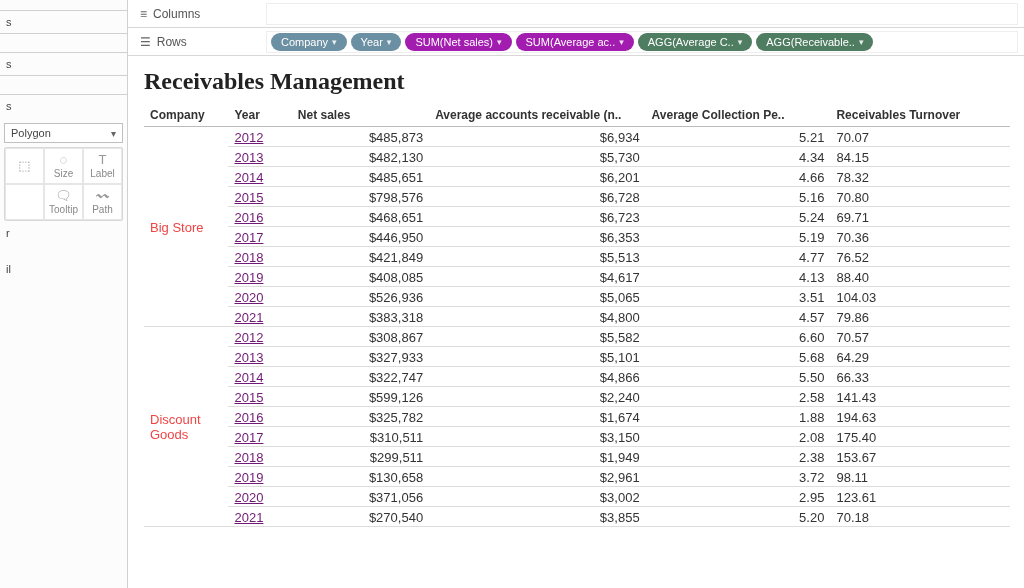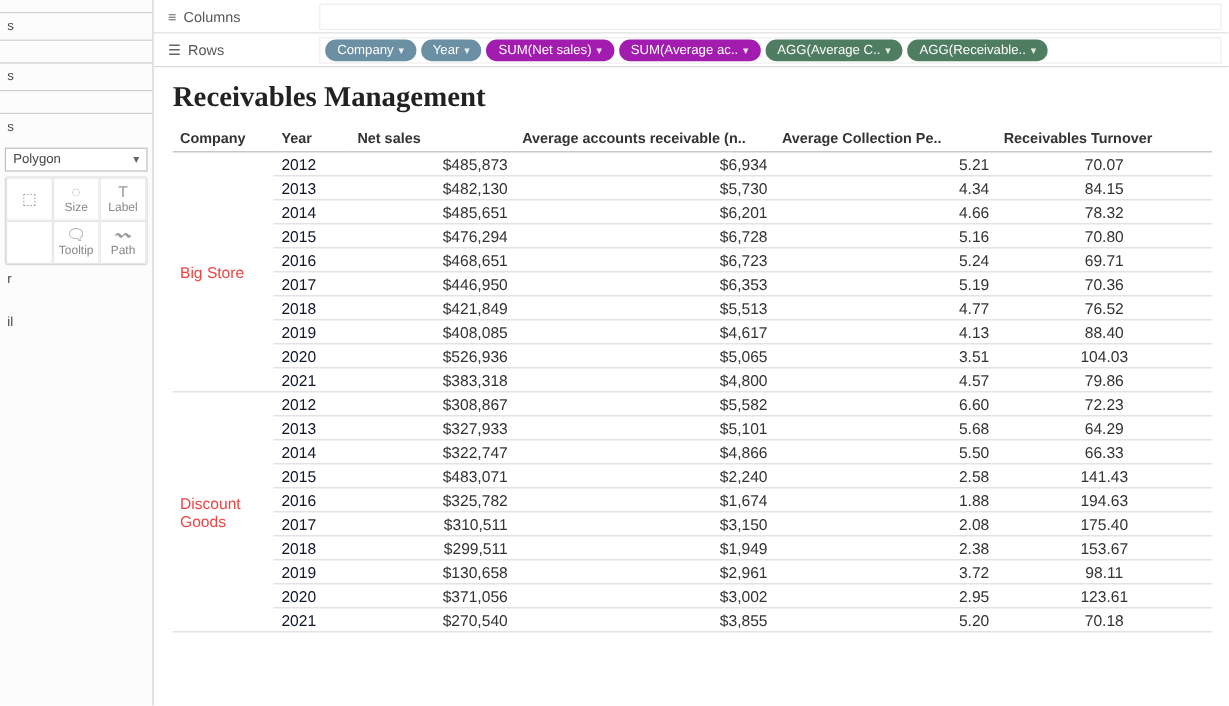--- a/index.html
+++ b/index.html
@@ -163,24 +163,24 @@
     height: 20px;
     vertical-align: middle;
   }
   col.c-company { width: 80px; }
   col.c-year    { width: 60px; }
   col.c-net     { width: 130px; }
   col.c-ar      { width: 205px; }
   col.c-acp     { width: 175px; }
   col.c-rt      { width: 170px; }
   td.company { color: #ef4444; vertical-align: top; padding-top:4px; }
-  td.year    { color: #0f172a; }
+  td.year    { color: #701a75; text-decoration: underline; }
   td.num     { text-align: right; padding-right: 55px; }
   td.num2    { text-align: right; padding-right: 90px; }
-  td.numr    { text-align: center; padding-right: 50px; margin-top: 40px; }
+  td.numr    { text-align: left; padding-right: 50px; margin-top: 40px; }
   th.hnum   { text-align: left; }
   tr.group-start td { border-top: 1px solid #bbb; }
   tbody tr:first-child td { border-top: none; }
 </style>
 </head>
 <body>
 
 <div class="app">
 
   <div class="left-col">
@@ -300,21 +300,21 @@
             </tr>
             <tr>
               <td class="year">2014</td>
               <td class="num">$485,651</td>
               <td class="num2">$6,201</td>
               <td class="num2">4.66</td>
               <td class="numr">78.32</td>
             </tr>
             <tr>
               <td class="year">2015</td>
-              <td class="num">$476,294</td>
+              <td class="num">$798,576</td>
               <td class="num2">$6,728</td>
               <td class="num2">5.16</td>
               <td class="numr">70.80</td>
             </tr>
             <tr>
               <td class="year">2016</td>
               <td class="num">$468,651</td>
               <td class="num2">$6,723</td>
               <td class="num2">5.24</td>
               <td class="numr">69.71</td>
@@ -353,39 +353,39 @@
               <td class="num2">$4,800</td>
               <td class="num2">4.57</td>
               <td class="numr">79.86</td>
             </tr>
             <tr class="group-start">
               <td class="company" rowspan="10">Discount Goods</td>
               <td class="year">2012</td>
               <td class="num">$308,867</td>
               <td class="num2">$5,582</td>
               <td class="num2">6.60</td>
-              <td class="numr">72.23</td>
+              <td class="numr">70.57</td>
             </tr>
             <tr>
               <td class="year">2013</td>
               <td class="num">$327,933</td>
               <td class="num2">$5,101</td>
               <td class="num2">5.68</td>
               <td class="numr">64.29</td>
             </tr>
             <tr>
               <td class="year">2014</td>
               <td class="num">$322,747</td>
               <td class="num2">$4,866</td>
               <td class="num2">5.50</td>
               <td class="numr">66.33</td>
             </tr>
             <tr>
               <td class="year">2015</td>
-              <td class="num">$483,071</td>
+              <td class="num">$599,126</td>
               <td class="num2">$2,240</td>
               <td class="num2">2.58</td>
               <td class="numr">141.43</td>
             </tr>
             <tr>
               <td class="year">2016</td>
               <td class="num">$325,782</td>
               <td class="num2">$1,674</td>
               <td class="num2">1.88</td>
               <td class="numr">194.63</td>

